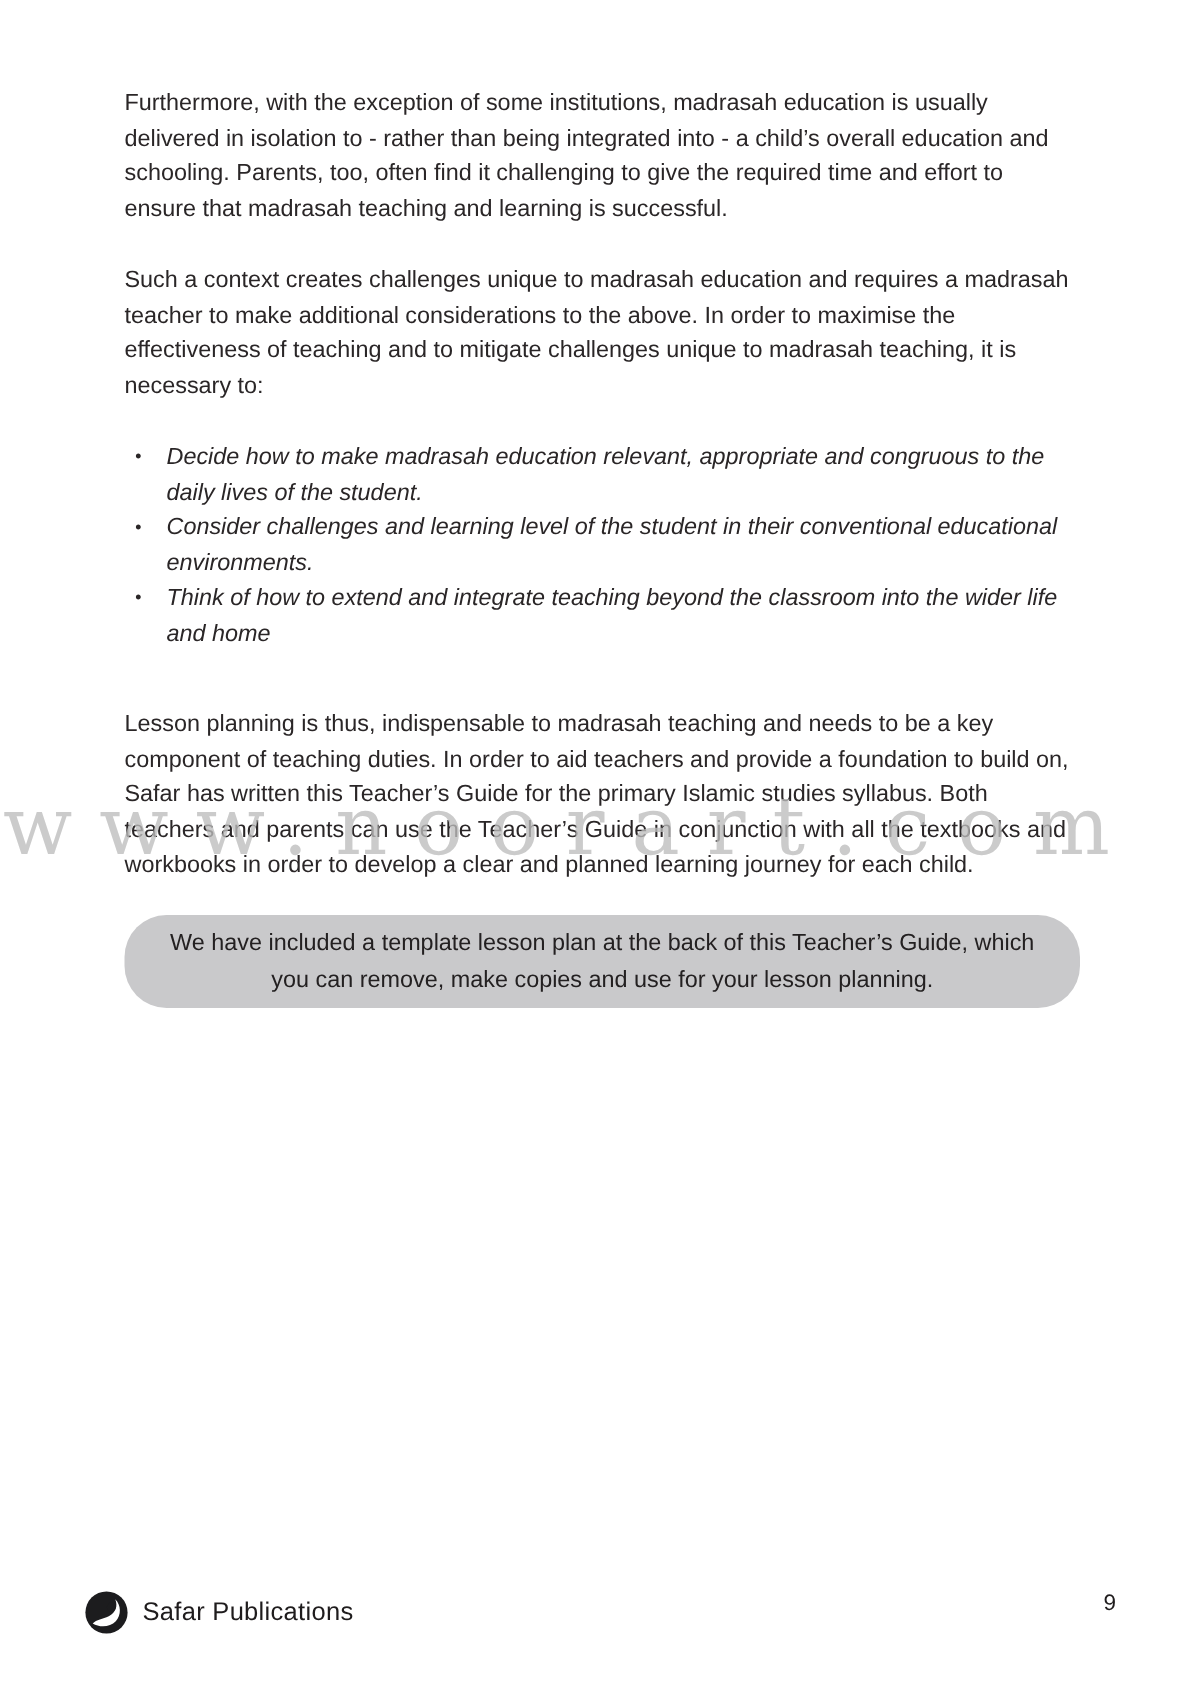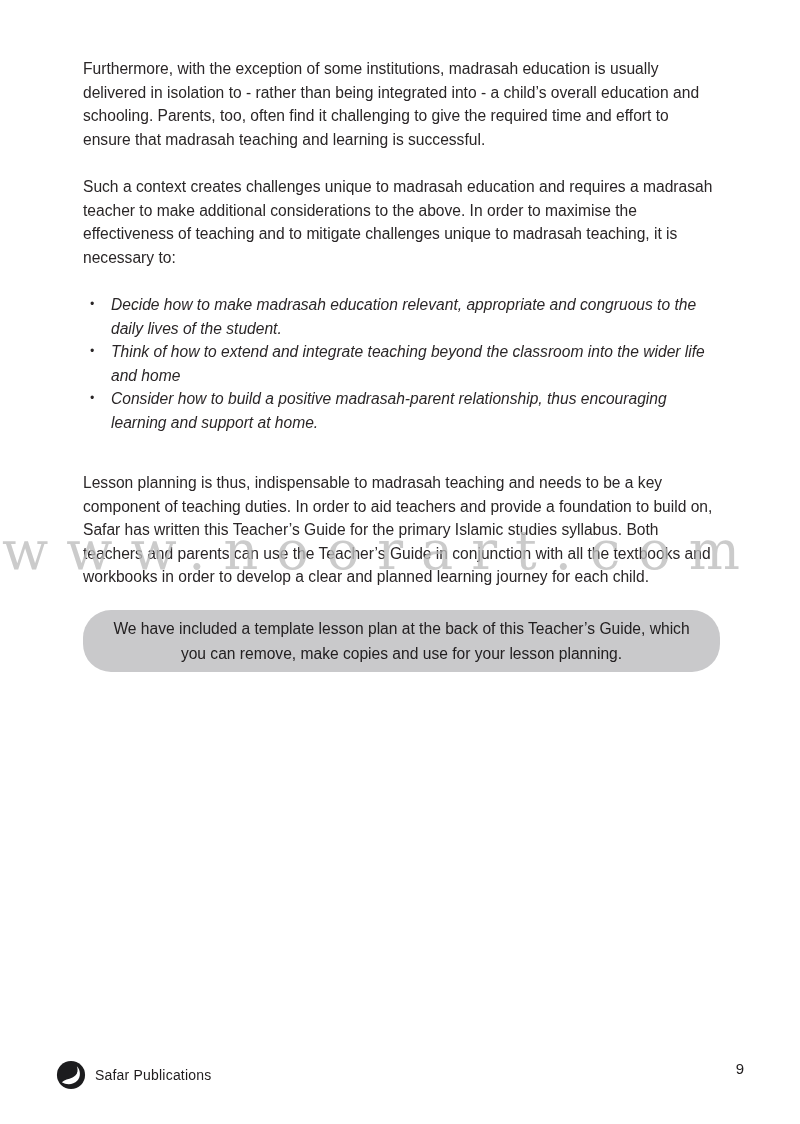--- a/index.html
+++ b/index.html
@@ -79,21 +79,21 @@
     position: absolute;
     left: 56px;
     top: 1059px;
     height: 32px;
     display: flex;
     align-items: center;
     gap: 9px;
   }
   .footer .logo { width: 30px; height: 30px; display: block; }
   .footer .publisher {
-    font-size: 14px;
+    font-size: 17px;
     color: #1f1c1d;
     letter-spacing: 0.2px;
   }
 
   .page-number {
     position: absolute;
     right: 56px;
     top: 1060px;
     font-size: 15px;
     color: #1f1c1d;
@@ -103,22 +103,22 @@
 <body>
 
 <div class="page">
 
   <div class="content">
     <p class="para">Furthermore, with the exception of some institutions, madrasah education is usually delivered in isolation to - rather than being integrated into - a child’s overall education and schooling. Parents, too, often find it challenging to give the required time and effort to ensure that madrasah teaching and learning is successful.</p>
     <p class="para">Such a context creates challenges unique to madrasah education and requires a madrasah teacher to make additional considerations to the above. In order to maximise the effectiveness of teaching and to mitigate challenges unique to madrasah teaching, it is necessary to:</p>
 
     <ul class="bullet-list">
       <li>Decide how to make madrasah education relevant, appropriate and congruous to the daily lives of the student.</li>
+      <li>Consider challenges and learning level of the student in their conventional educational environments.</li>
       <li>Think of how to extend and integrate teaching beyond the classroom into the wider life and home</li>
-      <li>Consider how to build a positive madrasah-parent relationship, thus encouraging learning and support at home.</li>
     </ul>
 
     <p class="para para-lesson">Lesson planning is thus, indispensable to madrasah teaching and needs to be a key component of teaching duties.  In order to aid teachers and provide a foundation to build on, Safar has written this Teacher’s Guide for the primary Islamic studies syllabus. Both teachers and parents can use the Teacher’s Guide in conjunction with all the textbooks and workbooks in order to develop a clear and planned learning journey for each child.</p>
 
     <div class="note-box" style="background: rgb(201, 201, 203);">We have included a template lesson plan at the back of this Teacher’s Guide, which you can remove, make copies and use for your lesson planning.</div>
   </div>
 
   <div class="watermark">www.noorart.com</div>
 
   <div class="footer">

